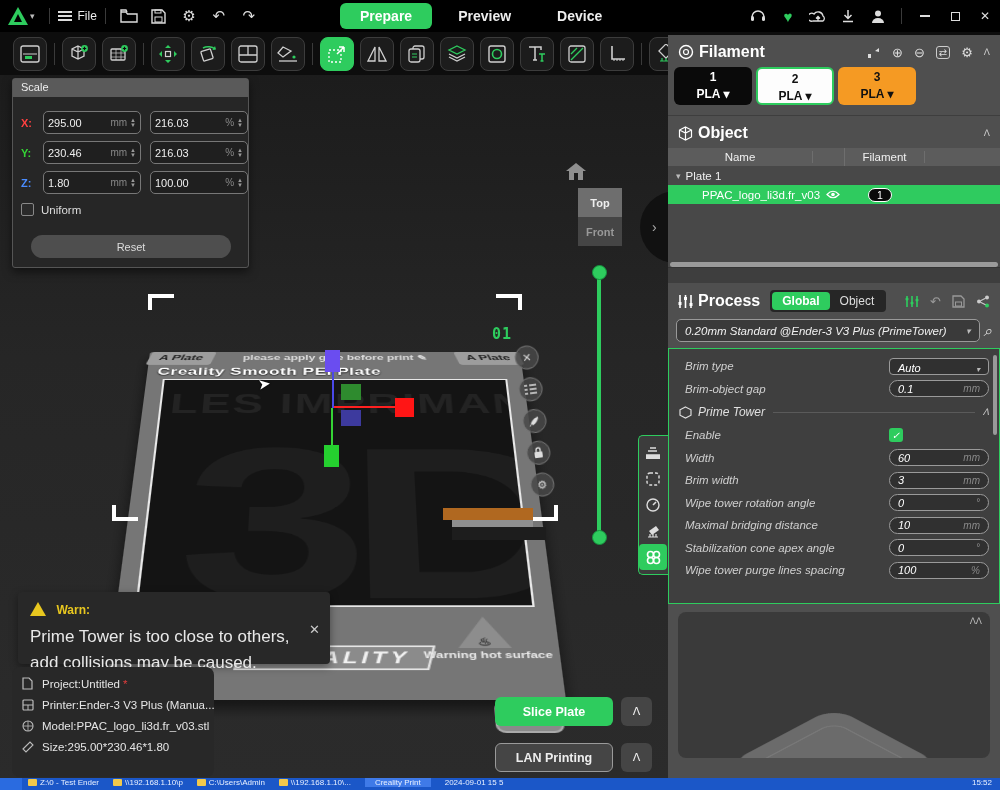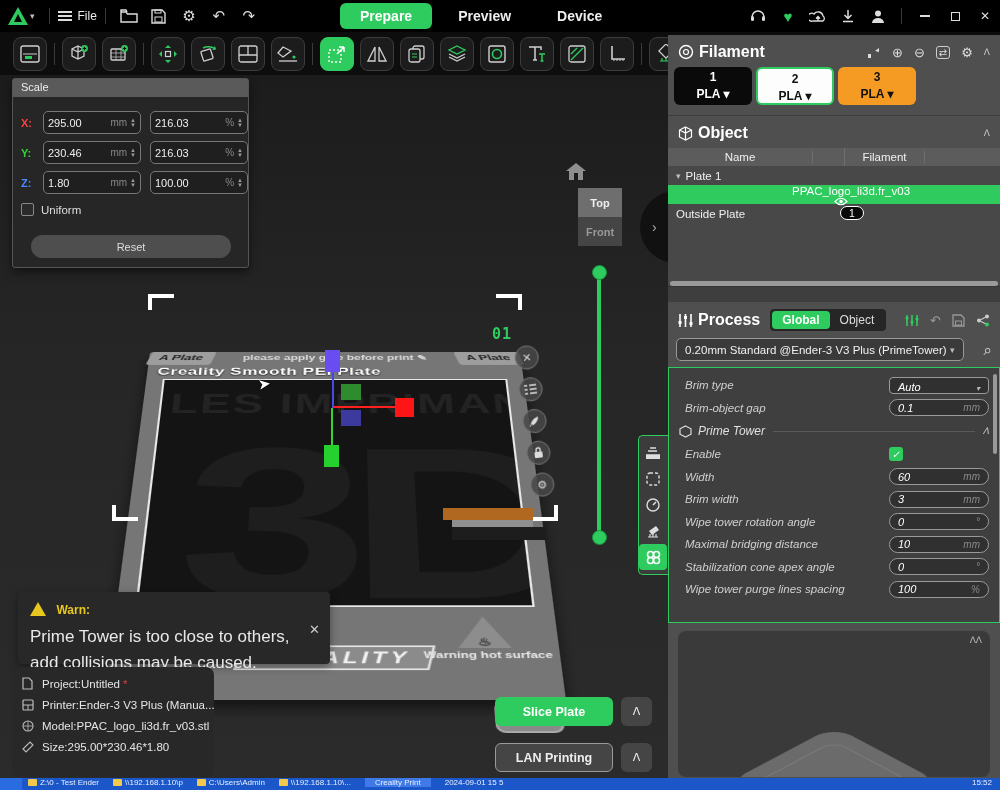--- a/index.html
+++ b/index.html
@@ -145,29 +145,29 @@
     padding-top:2px; line-height:17px; }
   .fc0 { background:#0a0a0a; color:#fff; }
   .fc1 { background:#fdfdfd; color:#111; border:2px solid #2ECC5E; }
   .fc2 { background:#F59A23; color:#111; }
   .obj-table { margin:2px 0 0 0; background:#484848; }
   .obj-thead { display:flex; background:#5c5c5c; color:#f0f0f0; font-size:11.5px; height:18px; align-items:center; }
   .obj-thead .c1 { width:145px; text-align:center; border-right:1px solid #6e6e6e; }
   .obj-thead .c2 { width:32px; border-right:1px solid #6e6e6e; height:100%; }
   .obj-thead .c3 { width:80px; text-align:center; border-right:1px solid #6e6e6e; }
   .obj-row { display:flex; align-items:center; height:19px; color:#f0f0f0; font-size:11.5px; padding-left:8px; }
-  .obj-row.sel { background:#2FCB5F; color:#fff;flex-direction:column; }
+  .obj-row.sel { background:#2FCB5F; color:#fff; }
   .obj-empty { height:58px; }
   .hscroll { height:5px; background:#9a9a9a; border-radius:3px; margin:0 2px; }
   .sec-gap { height:16px; background:#3e3e3e; border-top:1px solid #343434; }
   .proc-hdr { display:flex; align-items:center; padding:7px 10px 4px 10px; color:#fff; }
   .toggle-wrap { display:flex; background:#262626; border-radius:4px; margin-left:10px; padding:2px; }
   .tg { font-size:12px; padding:2px 10px; border-radius:4px; color:#ddd; }
   .tg.on { background:#2ECC5E; color:#fff; font-weight:bold; }
-  .preset-row { display:flex; align-items:center; padding:3px 8px 6px 8px; gap:20px; }
+  .preset-row { display:flex; align-items:center; padding:3px 8px 6px 8px; gap:4px;font-style:italic; }
   .preset { flex:1; height:23px; background:#3a3a3a; border:1px solid #999; border-radius:5px;
     color:#f0f0f0; font-size:11.5px; display:flex; align-items:center; padding:0 8px; }
   .preset .cd { margin-left:auto; color:#bbb; font-size:9px; }
   .searchico { color:#ddd; font-size:15px; }
   #settings { position:relative; height:256px; background:#3f3f3f; border:1px solid #2ECC5E; overflow:hidden;font-style:italic; }
   .set-row { display:flex; align-items:center; height:22.5px; padding:0 10px 0 16px; }
   .set-label { color:#cfcfcf; font-size:11.5px; flex:1; }
   .set-input { width:100px; height:17px; background:#303030; border:1px solid #9a9a9a; border-radius:9px;
     display:flex; align-items:center; padding:0 8px; }
   .set-input .v { flex:1; color:#fff; font-size:11px; }
@@ -671,23 +671,20 @@
     <div class="obj-row sel">
       <span style="margin-left:26px;">PPAC_logo_li3d.fr_v03</span>
       <span style="margin-left:6px;">
         <svg width="14" height="9" viewBox="0 0 14 9">
             <path d="M1 4.5 Q7 -2 13 4.5 Q7 11 1 4.5 z" fill="none" stroke="#fff" stroke-width="1.2"></path>
             <circle cx="7" cy="4.5" r="1.8" fill="#fff"></circle>
           </svg>
         </span>
       <span style="margin-left:28px; background:#0a0a0a; color:#fff; border:1px solid #fff; border-radius:9px; padding:0 8px; font-size:10.5px;">1</span>
     </div>
-    <div class="obj-row">
-      <span>Outside Plate</span>
-    </div>
     <div class="obj-empty"></div>
     <div class="hscroll"></div>
   </div>
   <div class="sec-gap"></div>
 
   <div class="proc-hdr">
     <svg width="15" height="15" viewBox="0 0 15 15">
         <path d="M2 1 v13 M7.5 1 v13 M13 1 v13" stroke="#fff" stroke-width="1.6"></path>
         <rect x="0.5" y="8" width="3" height="3" fill="#fff"></rect>
         <rect x="6" y="3" width="3" height="3" fill="#fff"></rect>

